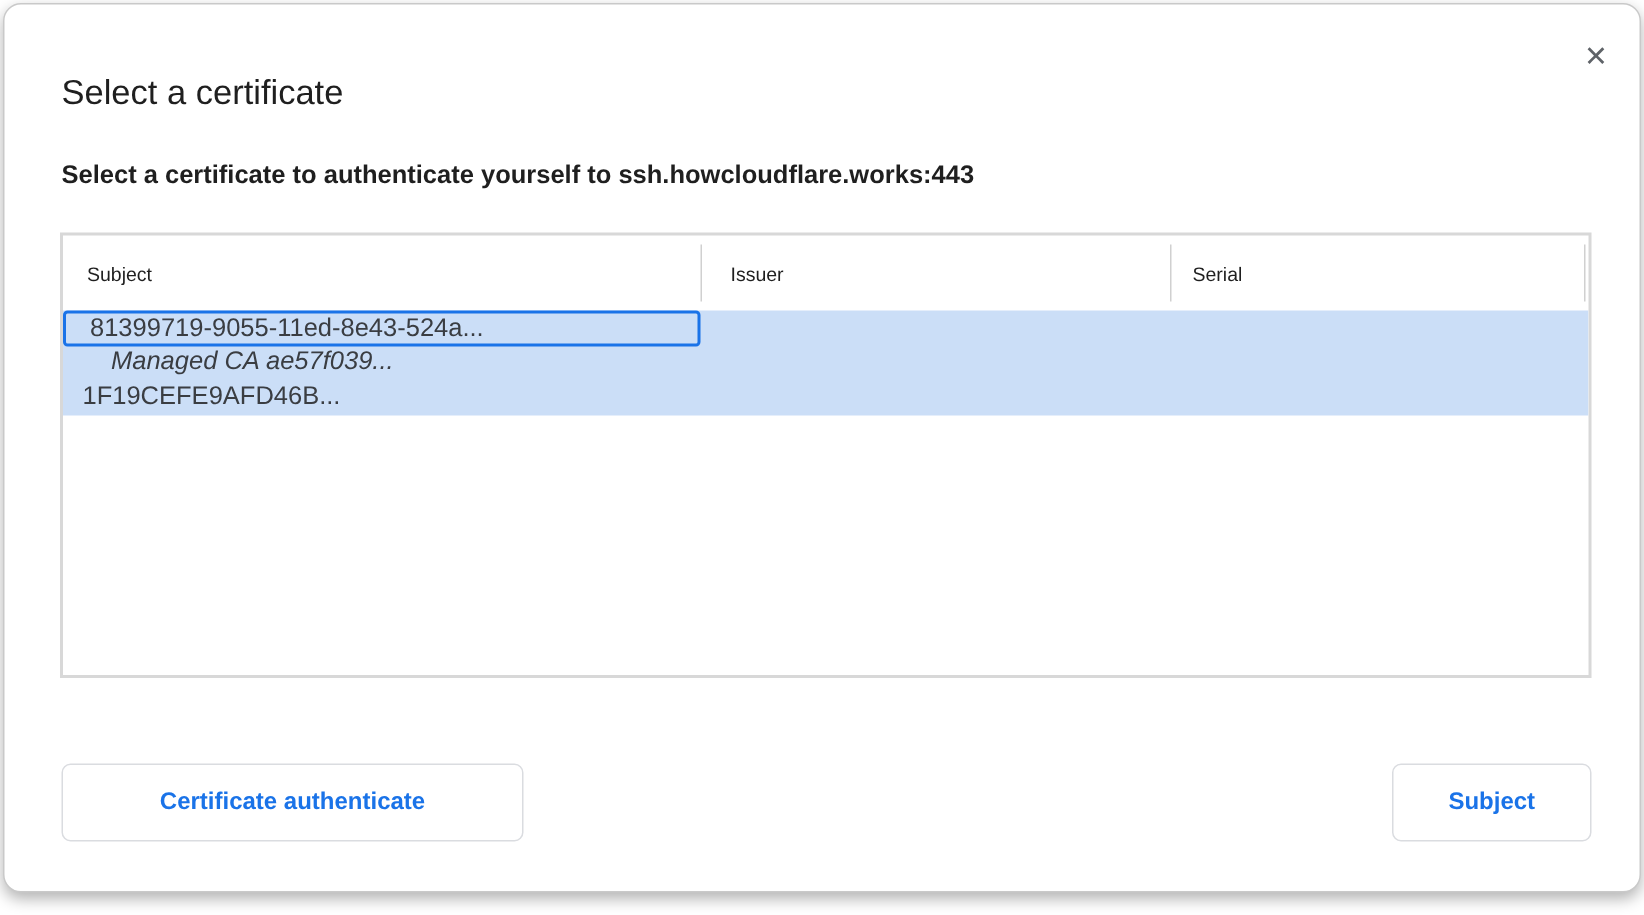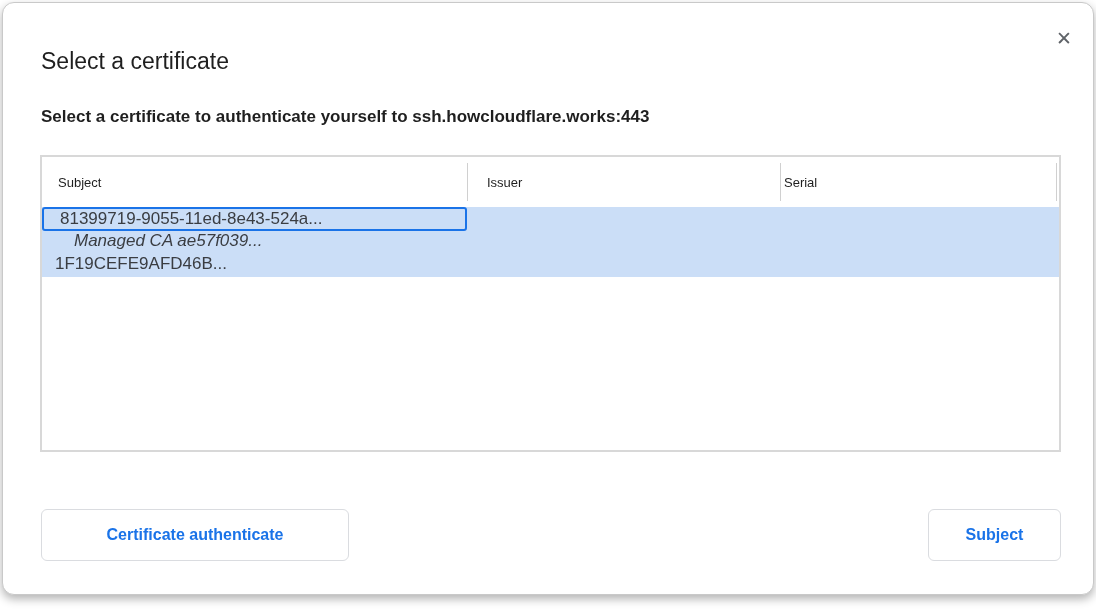--- a/index.html
+++ b/index.html
@@ -68,21 +68,21 @@
     align-items:stretch;
   }
   .hcell{
     display:flex;
     align-items:center;
     font-size:13px;
     color:var(--text_dark);
   }
   .hcell.subject{width:425px;padding-left:16px;}
   .hcell.issuer{width:313px;padding-left:20px;}
-  .hcell.serial{width:276px;padding-left:4px;}
+  .hcell.serial{width:276px;padding-left:15px;}
   .hcell.issuer,.hcell.serial,.hcell.gutter{
     position:relative;
   }
   .hcell.issuer::before,.hcell.serial::before,.hcell.gutter::before{
     content:"";
     position:absolute;
     left:0; top:6px; bottom:6px;
     width:1px;
     background:#d0d0d0;
   }

